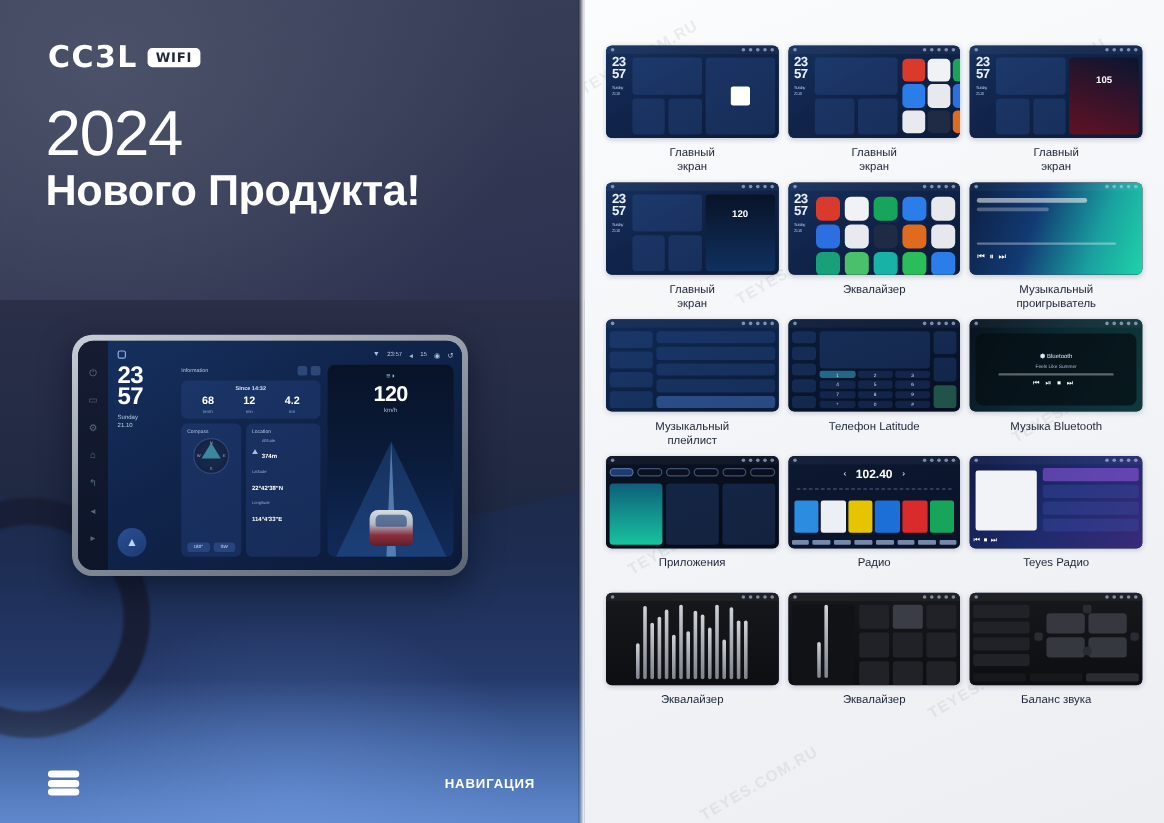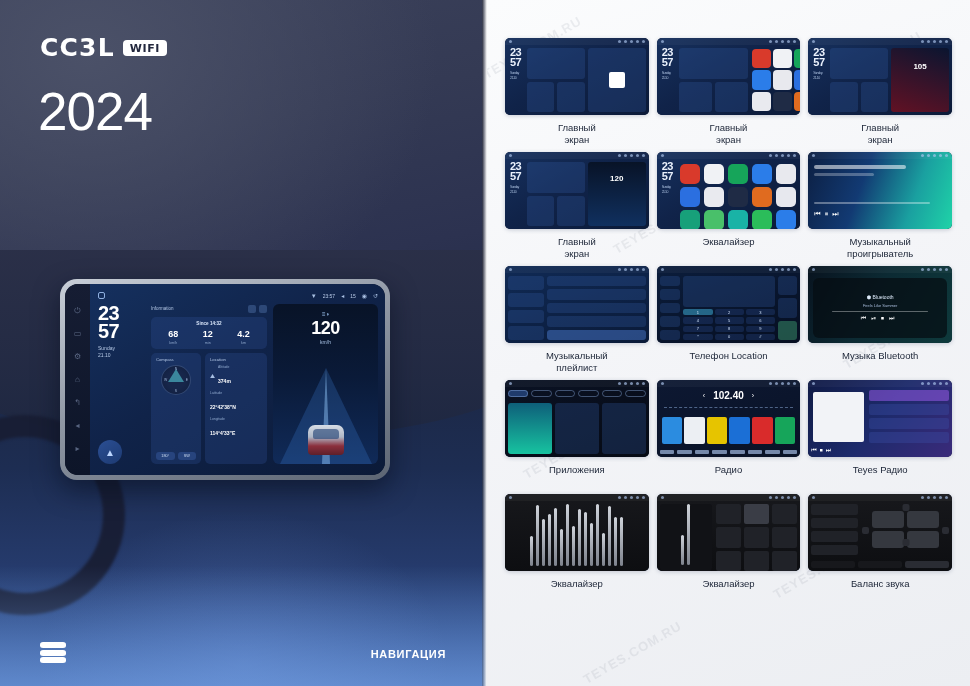--- a/index.html
+++ b/index.html
@@ -253,20 +253,21 @@
 
   <div class="hero">
 
     <div class="logo-row">
       <span class="logo-text">CC3L</span>
       <span class="logo-badge">WIFI</span>
     </div>
 
     <div class="headline">
       <div class="h-year">2024</div>
+      <div class="h-l2">Нового Продукта!</div>
     </div>
 
     <div class="interior">
       <div class="dash-top"></div>
       <div class="wheel"></div>
 
       <div class="glow-floor"></div>
     </div>
 
     <div class="headunit">
@@ -708,21 +709,21 @@
               background:rgba(45,80,150,.30)">#</span>
           </div>
               </div>
         <div class="t-col" style="width:14%">
           <div class="t-panel" style="flex:1"></div>
           <div class="t-panel" style="flex:1"></div>
           <div class="t-panel" style="flex:1;background:rgba(60,150,110,.5)"></div>
         </div>
             </div>
           </div>
-     <div class="cap">Телефон Location</div>
+     <div class="cap">Телефон Latitude</div>
         </div>
         <div class="cell">
           <div class="thumb">
             <div class="t-mini bt-bg"></div>
             <div class="t-bar">
     <span class="t-dot"></span>
     <span class="t-right">
       <span class="t-dot"></span>
       <span class="t-dot"></span>
       <span class="t-dot"></span>

